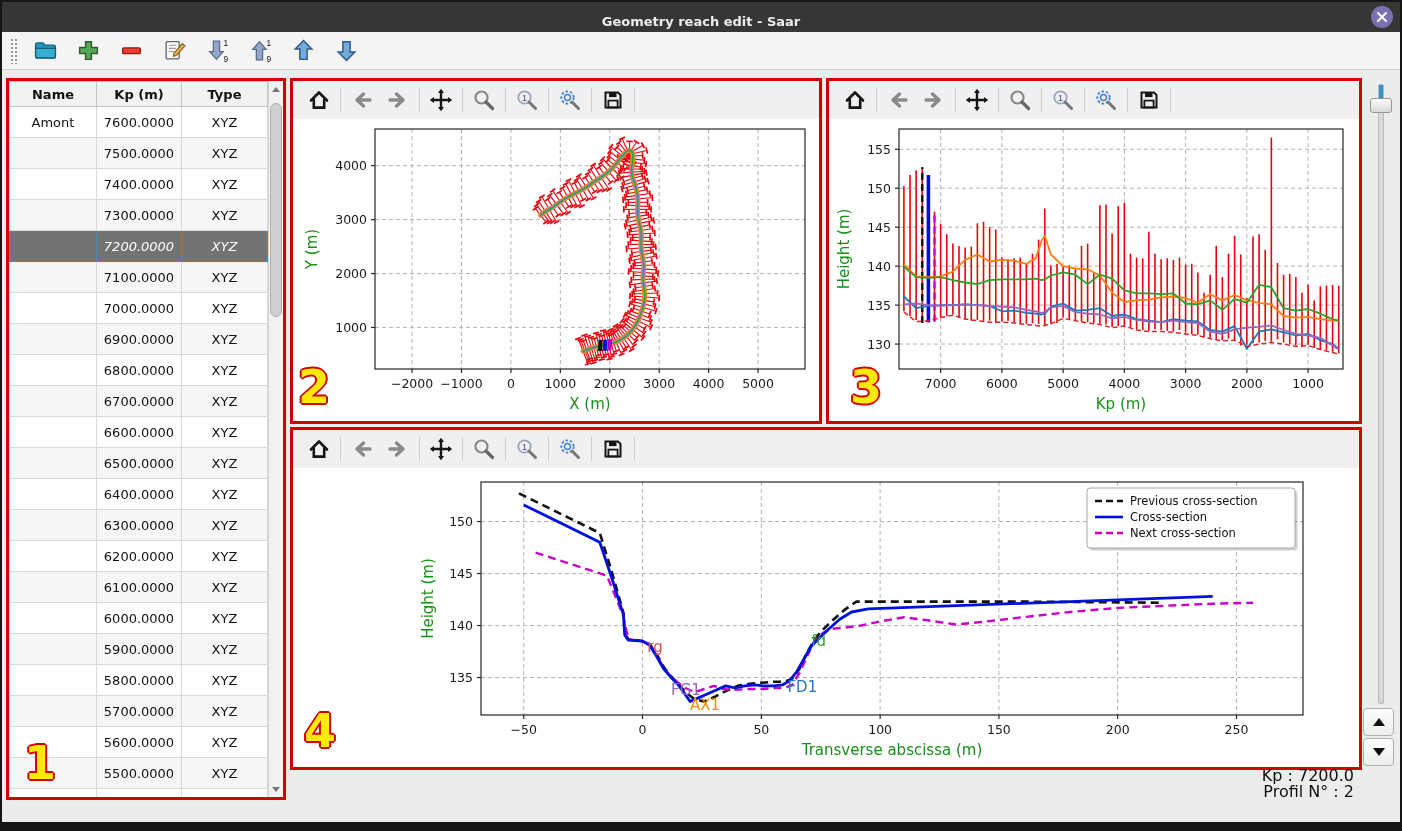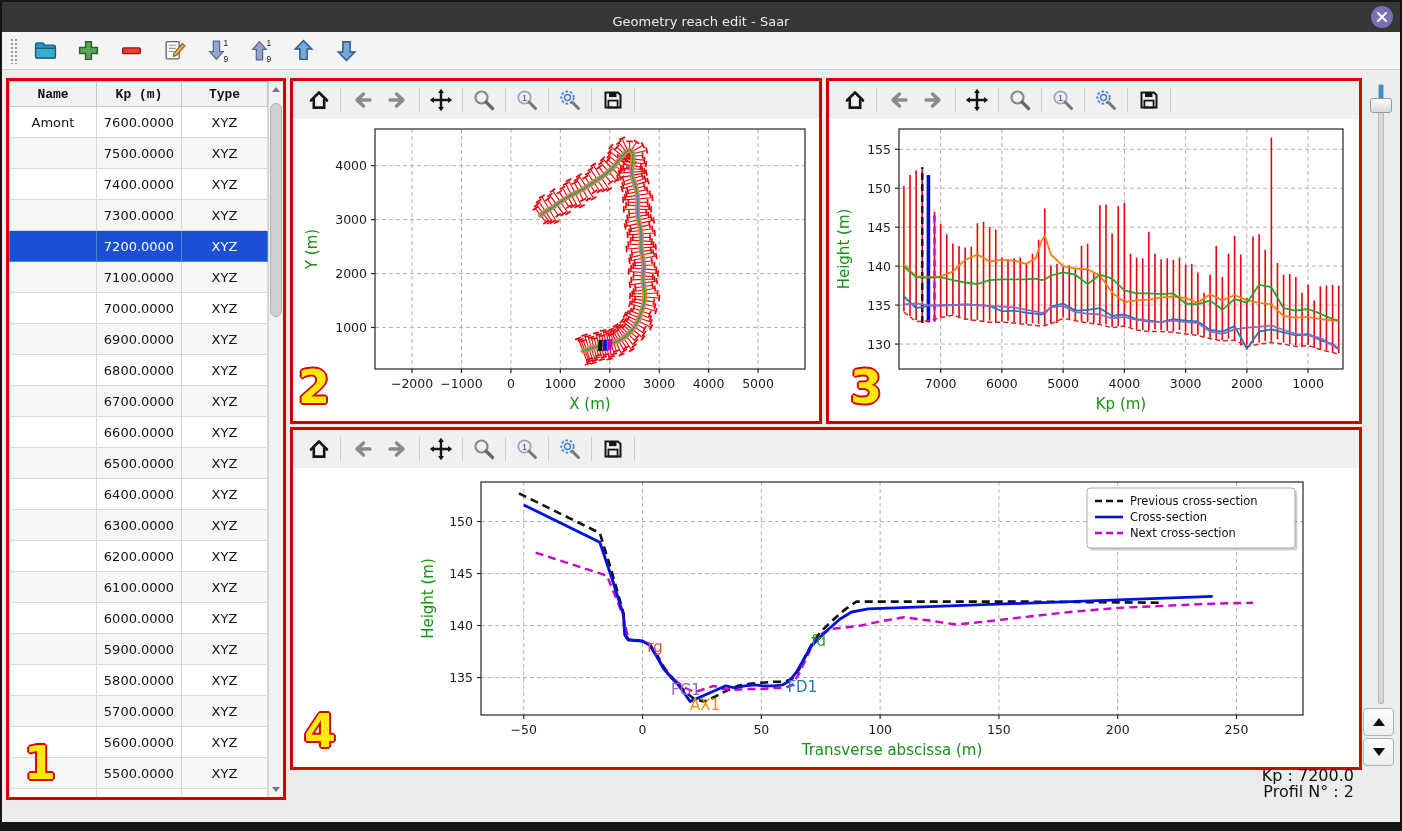--- a/index.html
+++ b/index.html
@@ -1,42 +1,42 @@
 <!DOCTYPE html>
 <html><head>
 <meta charset="utf-8">
 <style>
   html,body{margin:0;padding:0;background:#555;}
   .window{position:relative;width:1402px;height:831px;background:#ececec;border:2px solid #151515;
     box-sizing:border-box;overflow:hidden;font-family:"DejaVu Sans","Liberation Sans",sans-serif;}
   
   .titlebar{position:absolute;left:0;top:0;right:0;height:30px;background:#363636;
     display:flex;align-items:center;justify-content:center;}
-  .title{color:#ededed;font-weight:normal;font-size:13px;margin-top:8px;}
+  .title{color:#ededed;font-weight:bold;font-size:13px;margin-top:8px;}
   .closebtn{position:absolute;right:7px;top:4px;width:22px;height:22px;border-radius:50%;
     background:#7d70b2;border:none;padding:0;cursor:pointer;display:flex;align-items:center;justify-content:center;}
   
   .apptoolbar{position:absolute;left:0;top:30px;right:0;height:38px;background:#f4f4f4;
     border-bottom:1px solid #cfcfcf;display:flex;align-items:center;gap:13px;padding-left:8px;box-sizing:border-box;}
   .grip{width:8px;height:26px;background-image:radial-gradient(#9a9a9a 1px,transparent 1.3px);background-size:4px 4px;}
   .tbtn{width:30px;height:30px;background:transparent;border:none;padding:2px;cursor:pointer;}
   .tbtn svg{width:25px;height:25px;display:block;}
   
   .panel{position:absolute;border:3px solid #d40000;background:#f0f0f0;box-sizing:border-box;overflow:hidden;}
   .panel-table{left:4px;top:76px;width:280px;height:722px;background:#fff;}
   .panel-plan{left:288px;top:76px;width:532px;height:346px;}
   .panel-long{left:824px;top:76px;width:536px;height:346px;}
   .panel-cross{left:288px;top:425px;width:1072px;height:343px;}
   
   .tablewrap{position:absolute;left:0;top:0;right:0;bottom:0;display:flex;overflow:hidden;background:#fff;}
   table.kp{border-collapse:collapse;width:258px;table-layout:fixed;font-size:13px;color:#111;}
-  table.kp th{height:22px;background:#f2f2f2;border:1px solid #c4c4c4;font-weight:bold;font-size:13px;font-family:Liberation Mono, monospace;}
+  table.kp th{height:22px;background:#f2f2f2;border:1px solid #c4c4c4;font-weight:bold;font-size:13px;}
   table.kp td{height:30px;border:1px solid #d9d9d9;text-align:center;background:#fff;padding:0;}
   table.kp tr:nth-child(even) td{background:#f6f6f6;}
-  table.kp tr.selected td{background:#1d4ed8;color:#fff;border-color:#3c8dc5;}
+  table.kp tr.selected td{background:#737373;color:#fff;border-color:#3c8dc5;font-style:italic;}
   .vscroll{width:16px;background:#f1f1f1;border-left:1px solid #d4d4d4;position:relative;}
   .sb-btn{position:absolute;left:0;right:0;height:16px;background:#f1f1f1;display:flex;align-items:center;justify-content:center;cursor:pointer;}
   .sb-btn.up{top:0;} .sb-btn.down{bottom:0;}
   .tri-u{width:0;height:0;border-left:4px solid transparent;border-right:4px solid transparent;border-bottom:5px solid #777;}
   .tri-d{width:0;height:0;border-left:4px solid transparent;border-right:4px solid transparent;border-top:5px solid #777;}
   .sb-handle{position:absolute;left:1px;right:1px;top:22px;height:212px;background:#cfcfcf;border:1px solid #b2b2b2;border-radius:6px;cursor:pointer;}
   
   .mpltoolbar{height:38px;display:flex;align-items:center;padding-left:8px;background:#f0f0f0;}
   .mplbtn{width:36px;height:30px;display:flex;align-items:center;justify-content:center;border:none;background:transparent;padding:0;cursor:pointer;}
   .mplbtn svg{width:24px;height:24px;}

